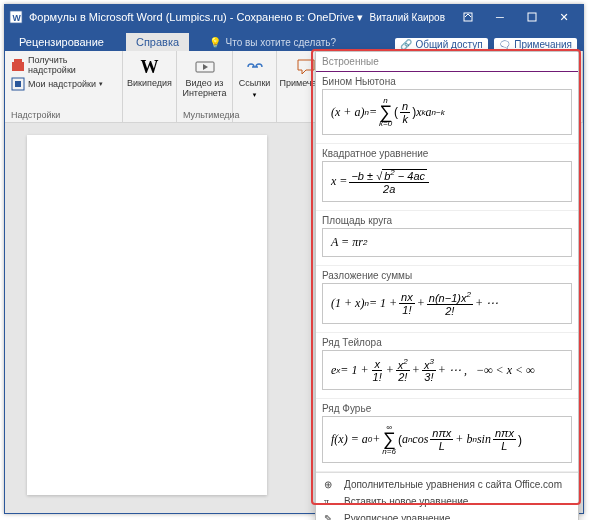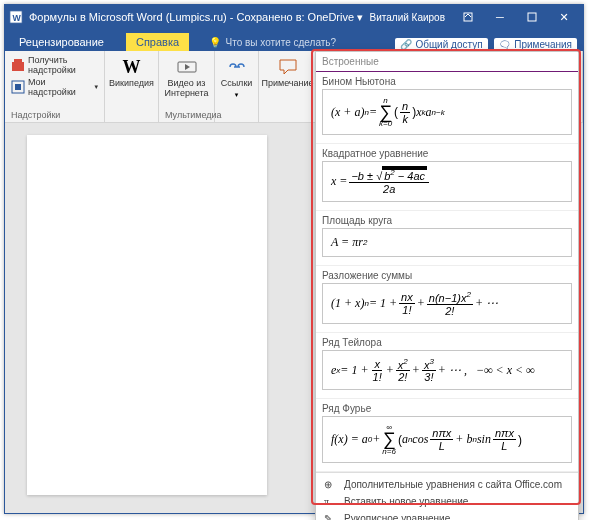--- a/index.html
+++ b/index.html
@@ -10,21 +10,21 @@
 .titlebar { background: #2b579a; height: 24px; display: flex; align-items: center; color: #fff; font-size: 11px; padding: 0 4px; }
 .titlebar .doc-icon { width: 14px; height: 14px; margin-right: 6px; display:inline-block; }
 .titlebar .title { flex: 1; }
 .titlebar .user { margin-right: 8px; font-size: 10px; margin-left: 6px; }
 .titlebar .winctl { display: flex; gap: 2px; }
 .titlebar .winctl div { width: 30px; height: 20px; display: flex; align-items: center; justify-content: center; font-size: 11px; color: #fff; }
 
 
 .tabrow { background: #2b579a; height: 22px; display: flex; align-items: flex-end; color: #fff; font-size: 11px; padding-left: 4px; gap: 12px; }
 .tabrow .tab { padding: 3px 10px; cursor: pointer; }
-.tabrow .tab.active { background: #fde047; color: #2b579a; }
+.tabrow .tab.active { background: #e5e5e5; color: #2b579a; }
 .tabrow .tellme { flex: 1; color: #cdd9ea; padding: 3px 8px; display: flex; align-items: center; gap: 4px; font-size: 10px; }
 .tabrow .right { display: flex; align-items: center; gap: 6px; padding-right: 6px; }
 .tabrow .right .lbl { background: #fff; color: #2b579a; border-radius: 2px; padding: 1px 5px; display:flex; align-items:center; gap:3px; font-size: 10px; }
 
 
 .ribbon { background: #f3f3f3; height: 72px; border-bottom: 1px solid #d4d4d4; display: flex; font-size: 10px; position: relative; }
 .group { border-right: 1px solid #d4d4d4; padding: 4px 6px 2px 6px; display: flex; flex-direction: column; justify-content: space-between; }
 .group .label { text-align: left; color: #666; font-size: 9px; }
 .rbtn { display: flex; flex-direction: column; align-items: center; gap: 2px; padding: 2px 4px; cursor: pointer; }
 .rbtn .ic { width: 20px; height: 20px; display: flex; align-items: center; justify-content: center; }
@@ -47,21 +47,21 @@
 
 
 .frac { display: inline-flex; flex-direction: column; align-items: center; font-style: italic; vertical-align: middle; margin: 0 2px; }
 .frac .num, .frac .den { padding: 0 2px; font-size: 11px; }
 .frac .num { border-bottom: 1px solid #000; }
 .bigop { display: inline-flex; flex-direction: column; align-items: center; vertical-align: middle; margin: 0 2px; }
 .bigop .lim { font-size: 8px; font-style: italic; }
 .bigop .sym { font-size: 18px; font-style: normal; line-height: 0.8; }
 sup { font-size: 8px; }
 sub { font-size: 8px; }
-.sqrt { border-top: 4px solid #000000; padding: 0 2px; margin-top: 24px; }
+.sqrt { border-top: 1px solid #000000; padding: 0 2px; margin-top: 24px; }
 .radic { font-style: normal; }
 
 
 .docarea { position: absolute; left: 0; right: 0; top: 118px; bottom: 0; background: #e6e6e6; overflow: hidden; }
 .page { background: #fff; width: 240px; min-height: 360px; margin: 12px 0 0 22px; box-shadow: 0 1px 3px rgba(0,0,0,0.2); }
 </style>
 </head>
 <body>
 
 <div class="window">
@@ -105,21 +105,21 @@
         <span>Общий доступ</span>
       </span>
       <span class="lbl">
         <span>🗨</span>
         <span>Примечания</span>
       </span>
     </div>
   </div>
 
   <div class="ribbon">
-    <div class="group" style="width:100px">
+    <div class="group" style="width:118px">
       <div class="stack">
         <div class="row">
           <span class="ic">
               <svg width="14" height="14">
                 <rect x="1" y="4" width="12" height="9" fill="#d84c3e"></rect>
                 <rect x="3" y="1" width="8" height="4" fill="#d84c3e"></rect>
               </svg>
             </span>
           <span>Получить надстройки</span>
         </div>

